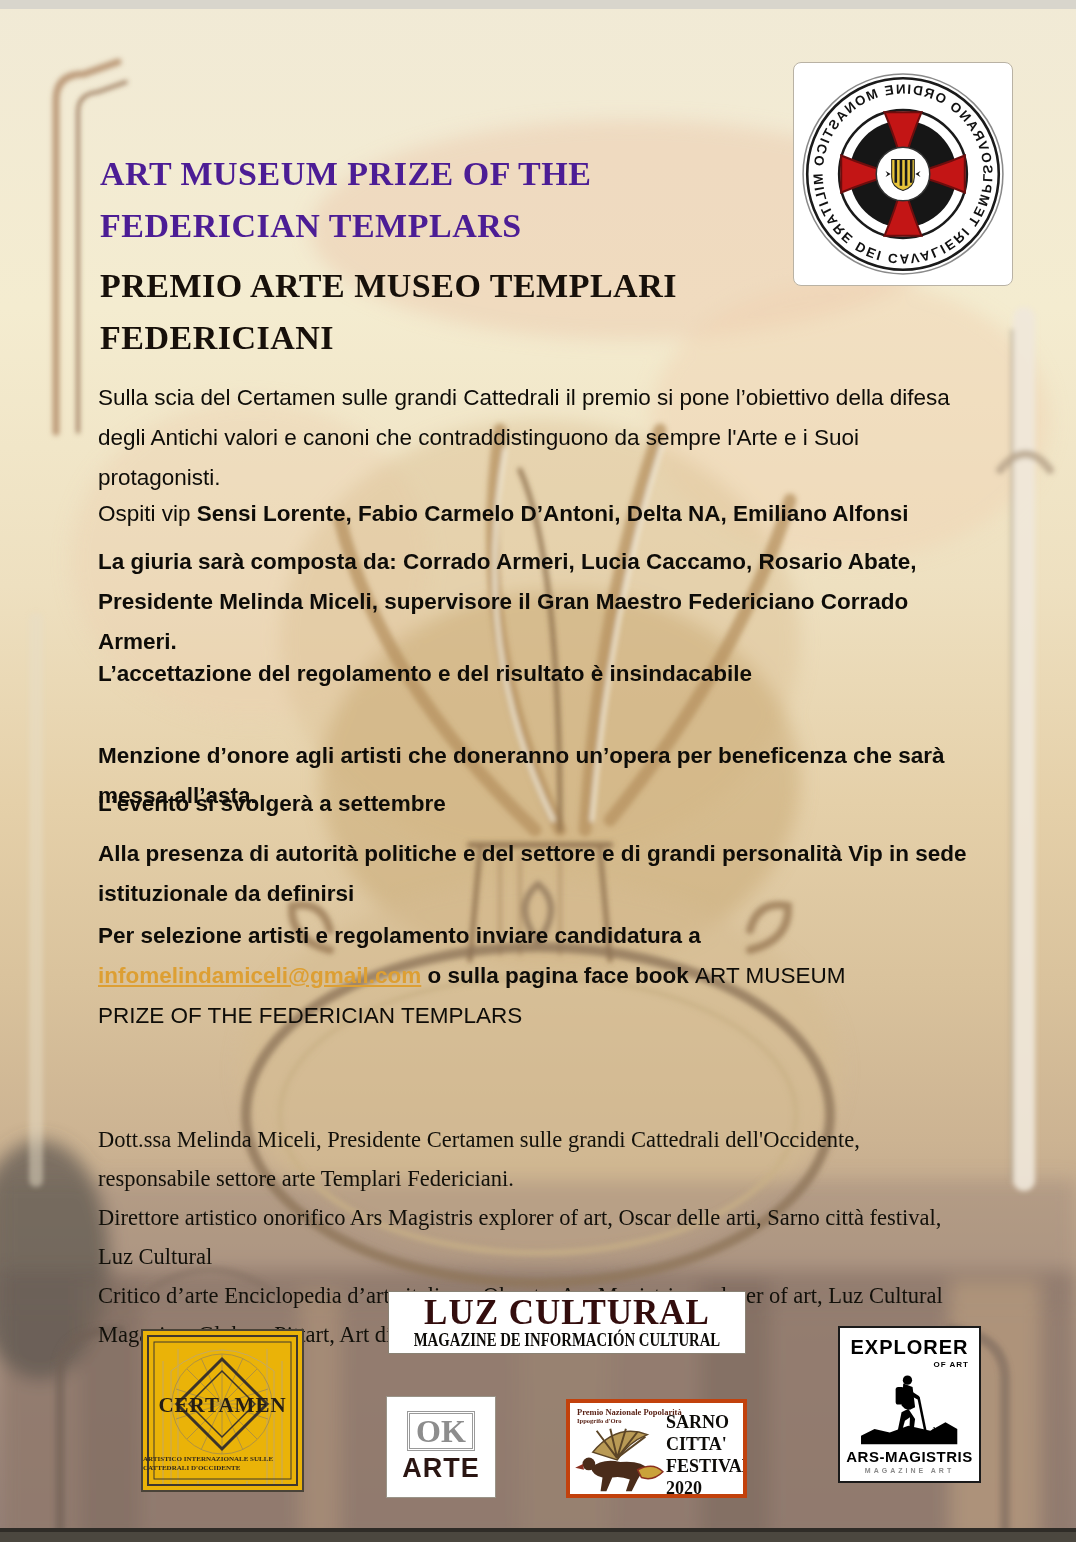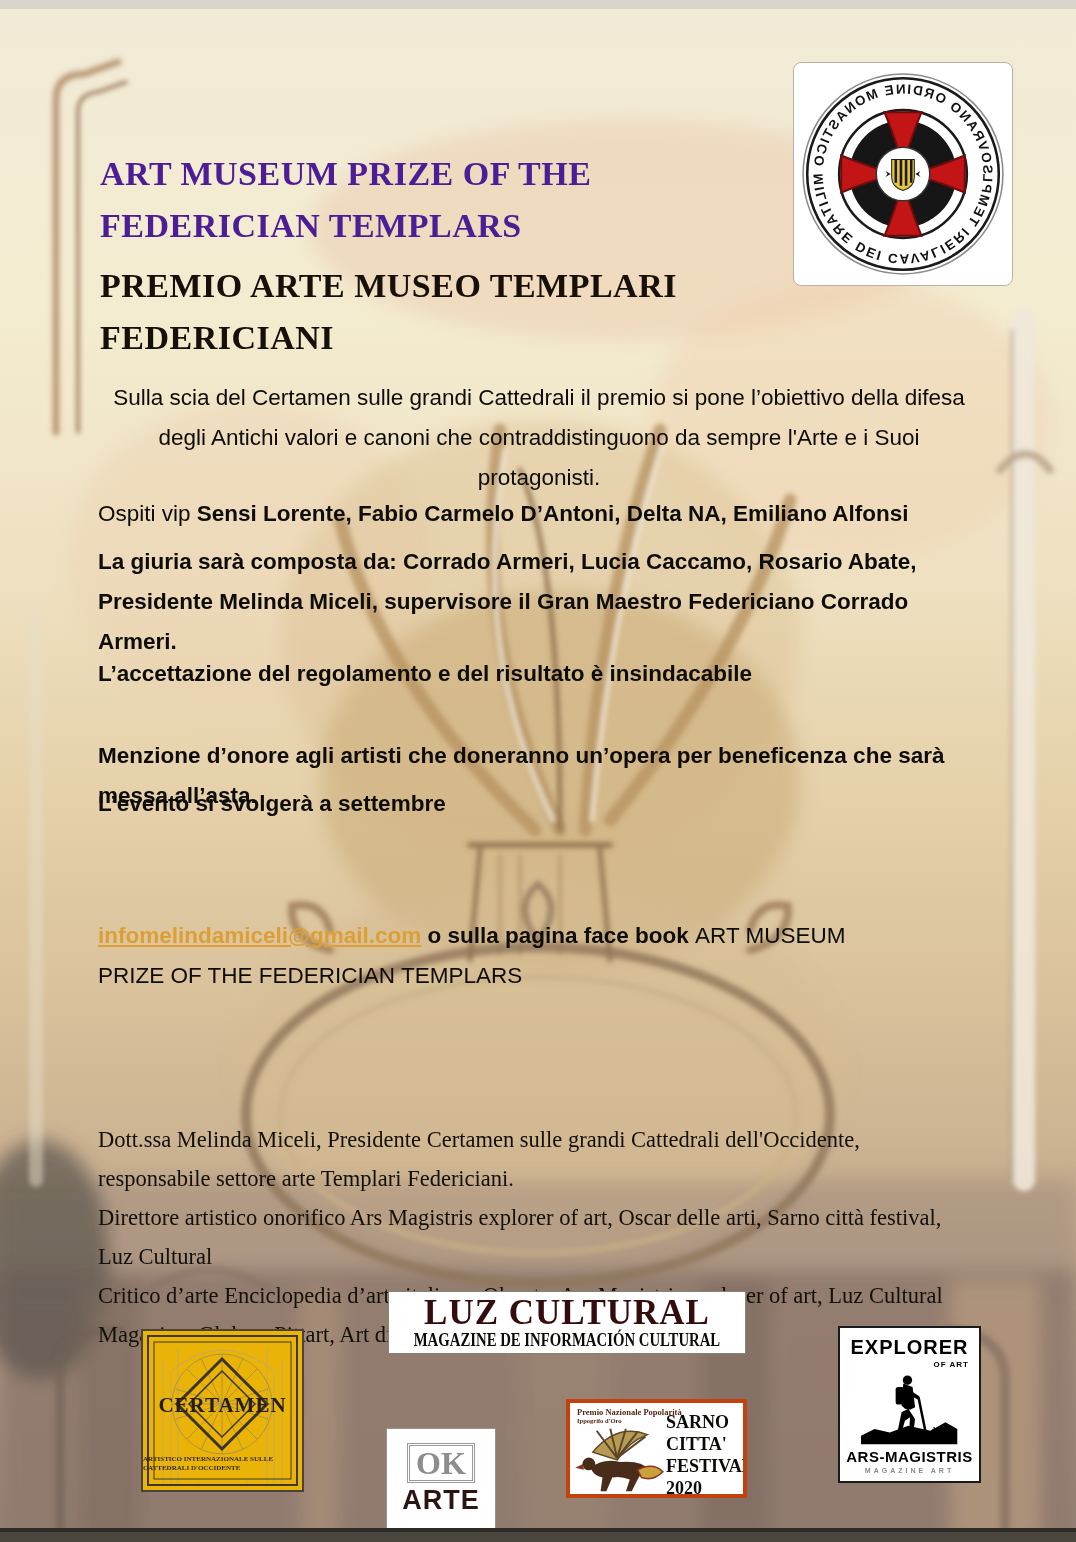--- a/index.html
+++ b/index.html
@@ -12,21 +12,21 @@
   .content{position:absolute;left:0;top:0;width:1076px;height:1542px;}
 
   .title-block{position:absolute;left:100px;top:148px;width:700px;
     font-family:"Liberation Serif",serif;font-weight:bold;font-size:34px;
     line-height:52px;letter-spacing:.5px;color:#4c1d95;}
   .subtitle-block{position:absolute;left:100px;top:260px;width:740px;
     font-family:"Liberation Serif",serif;font-weight:bold;font-size:34px;
     line-height:52px;letter-spacing:.5px;color:#17100a;}
 
   .para{position:absolute;left:98px;width:882px;font-size:22.5px;line-height:40px;color:#0e0c08;}
-  .p-intro{top:378px;text-align:center;}
+  .p-intro{top:378px;}
   .p-guests{top:494px;}
   .p-jury{top:542px;font-weight:bold;}
   .p-rules{top:654px;font-weight:bold;}
   .p-mention{top:736px;font-weight:bold;}
   .p-event{top:784px;font-weight:bold;}
   .p-presence{top:834px;font-weight:bold;}
   .p-selection{top:916px;font-weight:bold;width:800px;}
   .email-link{color:#dd9f33;text-decoration:underline;font-weight:bold;cursor:pointer;}
   .fb-page{font-weight:normal;}
 
@@ -49,21 +49,21 @@
     font-family:"Liberation Serif",serif;font-weight:bold;font-size:7px;line-height:9px;color:#33291c;}
 
   .luz{left:388px;top:1291px;width:358px;height:63px;border:1px solid #8a8274;
     display:flex;flex-direction:column;align-items:center;justify-content:center;}
   .luz .t1{font-family:"Liberation Serif",serif;font-weight:bold;font-size:35px;line-height:34px;
     color:#330d0d;letter-spacing:1px;white-space:nowrap;}
   .luz .t2{font-family:"Liberation Serif",serif;font-weight:bold;font-size:18px;line-height:20px;
     color:#0d0b08;display:inline-block;transform:scaleX(.82);white-space:nowrap;}
 
   .okarte{left:386px;top:1396px;width:110px;height:102px;border:1px solid #9a9488;
-    display:flex;flex-direction:column;align-items:center;justify-content:center;gap:2px;margin-top:32px;}
+    display:flex;flex-direction:column;align-items:center;justify-content:center;gap:2px;}
   .okarte .ok{font-family:"Liberation Serif",serif;font-weight:bold;font-size:32px;line-height:34px;
     color:#8d8d8d;border:3px double #9a9a9a;padding:0 6px;}
   .okarte .arte{font-family:Liberation Sans, sans-serif;font-weight:bold;font-size:27px;color:#2a1512;letter-spacing:1px;}
 
   .sarno{left:566px;top:1399px;width:181px;height:99px;border:4px solid #c2410c;overflow:hidden;}
   .sarno .small1{position:absolute;left:7px;top:4px;font-size:8.5px;font-weight:bold;color:#5a2317;
     font-family:"Liberation Serif",serif;}
   .sarno .small2{position:absolute;left:7px;top:14px;font-size:6.5px;font-weight:bold;color:#5a2317;
     font-family:"Liberation Serif",serif;}
   .sarno .griffin{position:absolute;left:2px;top:18px;}
@@ -197,22 +197,24 @@
     </div>
 
     <div class="para p-intro">Sulla scia del Certamen sulle grandi Cattedrali il premio si pone l’obiettivo della difesa degli Antichi valori e canoni che contraddistinguono da sempre l'Arte e i Suoi protagonisti.</div>
 
     <div class="para p-guests"><span>Ospiti vip </span><b>Sensi Lorente, Fabio Carmelo D’Antoni, Delta NA, Emiliano Alfonsi</b></div>
 
     <div class="para p-jury">La giuria sarà composta da: Corrado Armeri, Lucia Caccamo, Rosario Abate, Presidente Melinda Miceli, supervisore il Gran Maestro Federiciano Corrado Armeri.</div>
     <div class="para p-rules">L’accettazione del regolamento e del risultato è insindacabile</div>
     <div class="para p-mention">Menzione d’onore agli artisti che doneranno un’opera per beneficenza che sarà messa all’asta.</div>
     <div class="para p-event">L’evento si svolgerà a settembre</div>
+    <div class="para p-presence">Alla presenza di autorità politiche e del settore e di grandi personalità Vip in sede istituzionale da definirsi</div>
 
     <div class="para p-selection">
+      <div>Per selezione artisti e regolamento  inviare candidatura a</div>
       <div><span class="email-link">infomelindamiceli@gmail.com</span><span> o sulla pagina face book </span><span class="fb-page">ART MUSEUM PRIZE OF THE FEDERICIAN TEMPLARS</span></div>
     </div>
 
     <div class="credits">
       <div>Dott.ssa Melinda Miceli, Presidente Certamen sulle grandi Cattedrali dell'Occidente, responsabile settore arte Templari Federiciani.</div>
       <div>Direttore artistico onorifico Ars Magistris explorer of art, Oscar delle arti, Sarno città festival, Luz Cultural</div>
       <div>Critico d’arte Enciclopedia d’arte italiana, Ok arte, Ars Magistris explorer of art, Luz Cultural Magazine, Globus, Pittart, Art direct.</div>
     </div>
 
     <div class="logo-box certamen">

